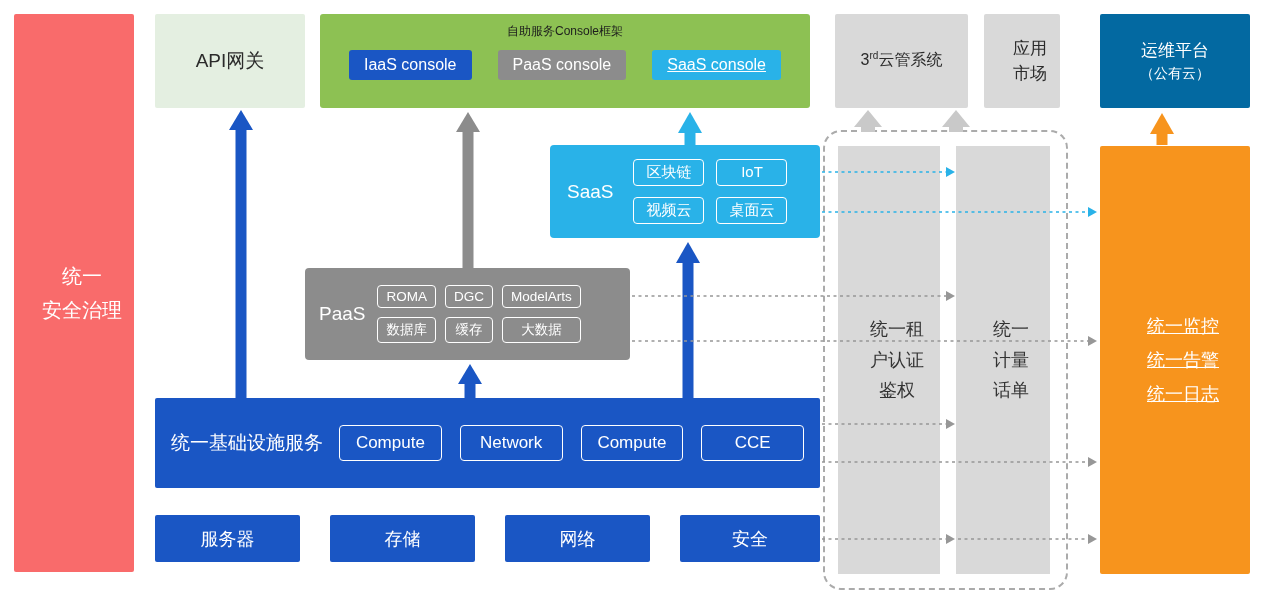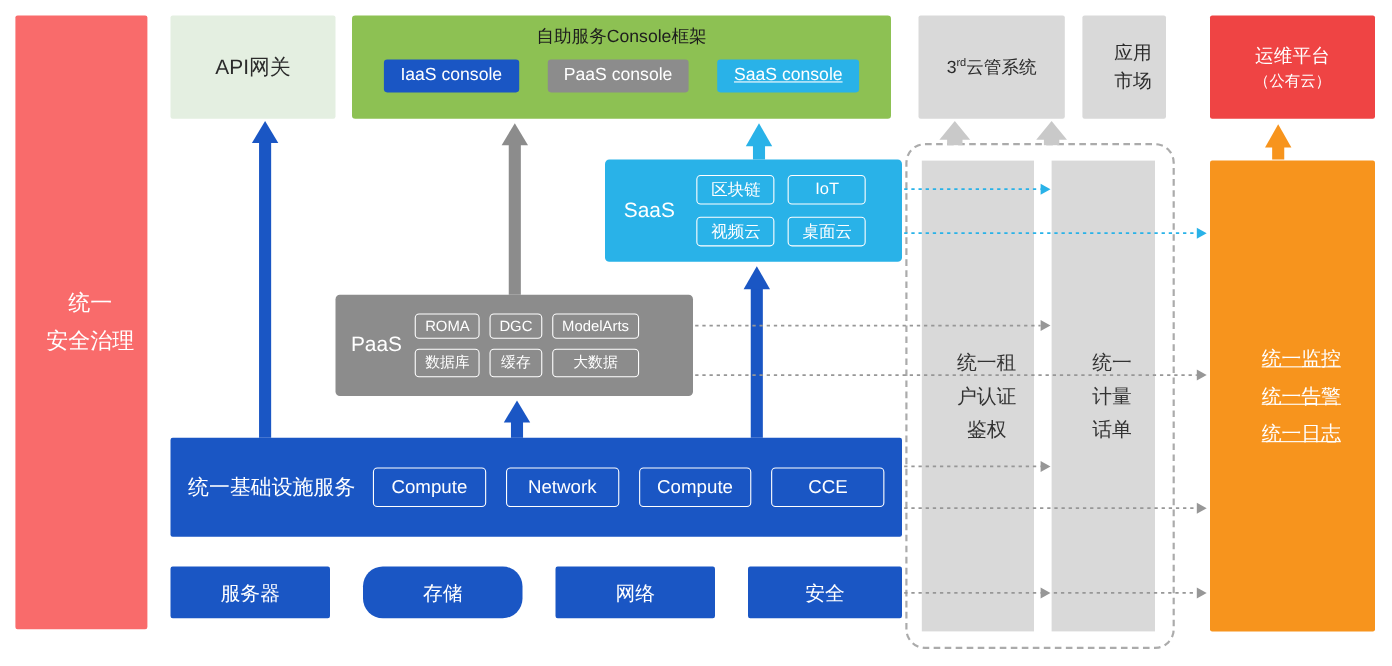--- a/index.html
+++ b/index.html
@@ -31,21 +31,21 @@
   
   #api-gateway {
     left: 155px; top: 14px; width: 150px; height: 94px;
     background: #e4efe1; color: #2b2b2b; font-size: 19px; border-radius: 2px;
   }
   #console-frame {
     left: 320px; top: 14px; width: 490px; height: 94px;
     background: #8dc153; border-radius: 3px;
     flex-direction: column; justify-content: flex-start; padding-top: 9px;
   }
-  .console-title { font-size: 16px; color: #1d1d1d; }
+  .console-title { font-size: 12px; color: #1d1d1d; }
   .console-buttons { display: flex; gap: 26px; margin-top: 10px; }
   .console-btn {
     height: 30px; padding: 0 15px; display: flex; align-items: center;
     color: #fff; font-size: 16px; border-radius: 3px;
   }
   .btn-iaas { background: #1a56c4; }
   .btn-paas { background: #8c8c8c; }
   .btn-saas { background: #29b2e8; text-decoration: underline; }
 
   #third-party {
@@ -53,21 +53,21 @@
     background: #d9d9d9; color: #2b2b2b; font-size: 16px; border-radius: 2px; justify-content: center;
   }
   #third-party sup { font-size: 10px; }
   #app-market {
     left: 984px; top: 14px; width: 76px; height: 94px;
     background: #d9d9d9; color: #2b2b2b; font-size: 17px; line-height: 1.5;
     border-radius: 2px;
   }
   #om-platform {
     left: 1100px; top: 14px; width: 150px; height: 94px;
-    background: #ef4444; color: #fff; flex-direction: column; border-radius: 2px;
+    background: #0369a1; color: #fff; flex-direction: column; border-radius: 2px;
   }
   .om-line1 { font-size: 17px; }
   .om-line2 { font-size: 14px; margin-top: 3px; }
 
   
   #saas-box {
     left: 550px; top: 145px; width: 270px; height: 93px;
     background: #29b2e8; color: #fff; border-radius: 4px;
     justify-content: flex-start; padding-left: 17px;
   }
@@ -100,21 +100,21 @@
     flex: 1; border: 1.5px solid #fff; border-radius: 4px;
     padding: 7px 0; font-size: 17px; text-align: center;
   }
 
   
   .bottom-box {
     top: 515px; height: 47px; background: #1a56c4; color: #fff;
     font-size: 18px; border-radius: 2px;
   }
   #res-0 { left: 155px; width: 145px; }
-  #res-1 { left: 330px; width: 145px; border-radius: 18px; }
+  #res-1 { left: 330px; width: 145px; }
   #res-2 { left: 505px; width: 145px; }
   #res-3 { left: 680px; width: 140px; }
 
   
   #dashed-container {
     position: absolute;
     left: 823px; top: 130px; width: 245px; height: 460px;
     border: 2px dashed #ababab; border-radius: 18px; box-sizing: border-box;
   }
   #auth-bar {

